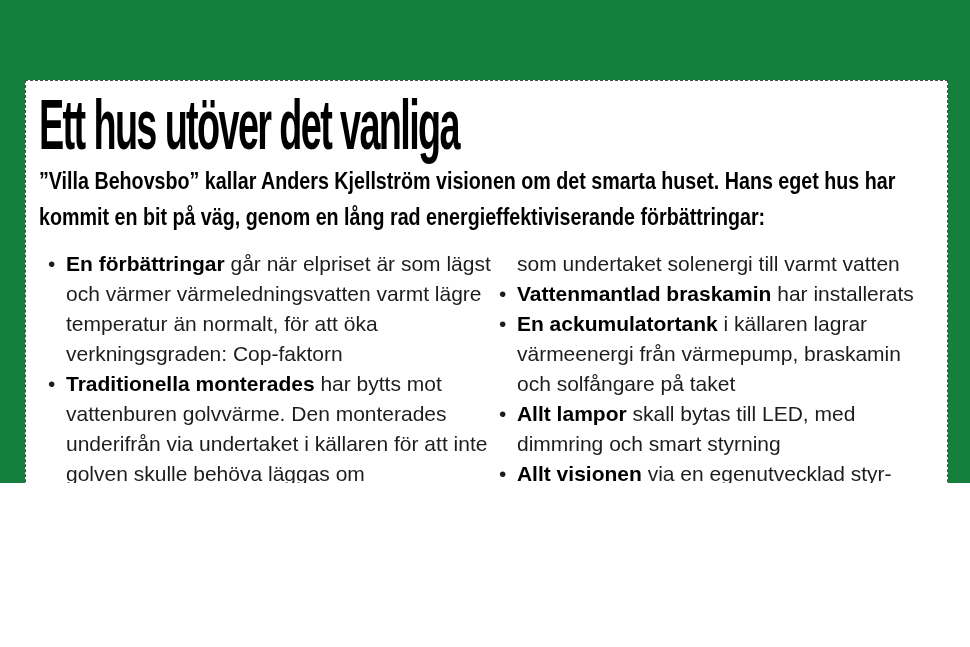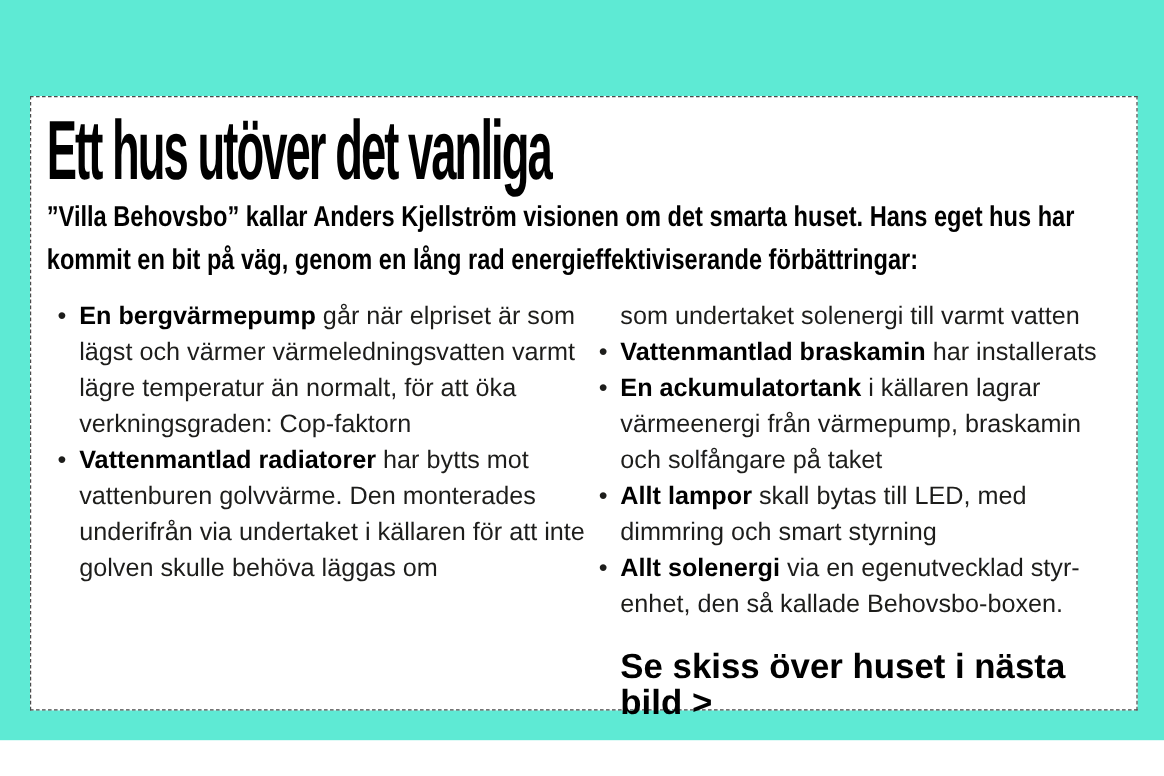--- a/index.html
+++ b/index.html
@@ -3,22 +3,22 @@
 <meta charset="utf-8">
 <style>
   html, body {
     margin: 0;
     padding: 0;
     background: #ffffff;
   }
   .canvas {
     position: relative;
     width: 970px;
-    height: 617px;
-    background: #5eead4;
+    height: 483px;
+    background: #15803d;
     overflow: hidden;
     font-family: "Liberation Sans", sans-serif;
     color: #1d1d1b;
   }
   .factbox {
     position: absolute;
     left: 25px;
     top: 80px;
     width: 923px;
     height: 512px;
@@ -107,31 +107,31 @@
   <div class="factbox">
     <h1 class="headline">Ett hus utöver det vanliga</h1>
 
     <div class="intro-wrap">
       <p class="intro">”Villa Behovsbo” kallar Anders Kjellström visionen om det smarta huset. Hans eget hus har kommit en bit på väg, genom en lång rad energieffektiviserande förbättringar:</p>
     </div>
 
     <div class="columns">
       <div class="col col-left">
         <ul class="fact-list">
-            <li class=""><span class="lead">En bergvärmepump</span><span> går när elpriset är som lägst och värmer värmeledningsvatten varmt lägre temperatur än normalt, för att öka verkningsgraden: Cop-faktorn</span></li>
-            <li class=""><span class="lead">Vattenmantlad radiatorer</span><span> har bytts mot vattenburen golvvärme. Den monterades underifrån via undertaket i källaren för att inte golven skulle behöva läggas om</span></li>
+            <li class=""><span class="lead">En förbättringar</span><span> går när elpriset är som lägst och värmer värmeledningsvatten varmt lägre temperatur än normalt, för att öka verkningsgraden: Cop-faktorn</span></li>
+            <li class=""><span class="lead">Traditionella monterades</span><span> har bytts mot vattenburen golvvärme. Den monterades underifrån via undertaket i källaren för att inte golven skulle behöva läggas om</span></li>
           </ul>
       </div>
       <div class="col col-right">
         <ul class="fact-list">
             <li class="no-bullet"><span>som undertaket solenergi till varmt vatten</span></li>
             <li class=""><span class="lead">Vattenmantlad braskamin</span><span> har installerats</span></li>
             <li class=""><span class="lead">En ackumulatortank</span><span> i källaren lagrar värmeenergi från värmepump, braskamin och solfångare på taket</span></li>
             <li class=""><span class="lead">Allt lampor</span><span> skall bytas till LED, med dimmring och smart styrning</span></li>
-            <li class=""><span class="lead">Allt solenergi</span><span> via en egenutvecklad styr-enhet, den så kallade Behovsbo-boxen.</span></li>
+            <li class=""><span class="lead">Allt visionen</span><span> via en egenutvecklad styr-enhet, den så kallade Behovsbo-boxen.</span></li>
           </ul>
         <div class="cta">
           <span>Se skiss över huset i nästa bild</span>
           <span class="arrow">&gt;</span>
         </div>
       </div>
     </div>
   </div>
 </div>
 

